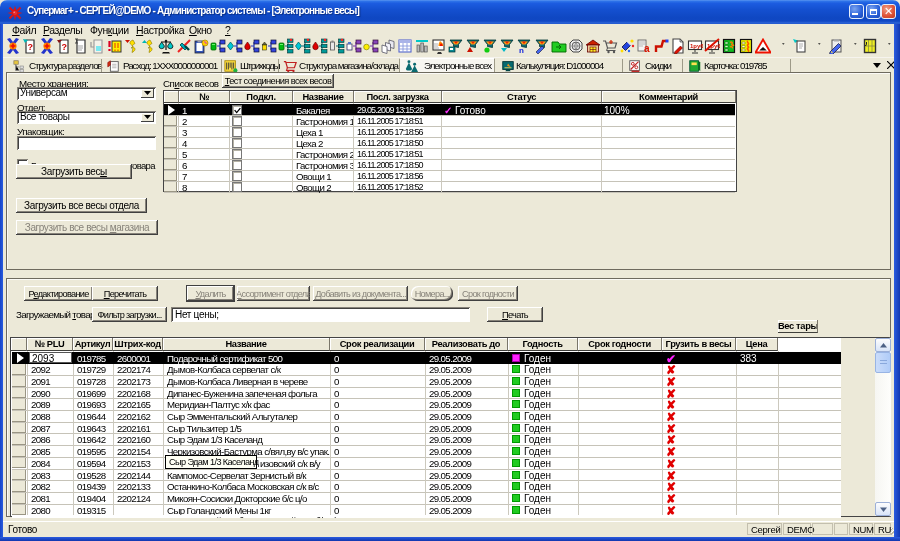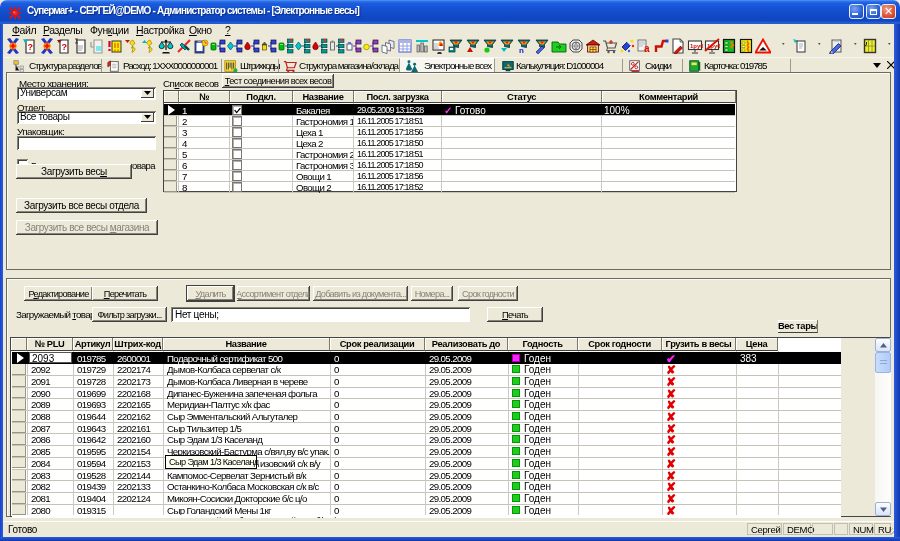--- a/index.html
+++ b/index.html
@@ -568,21 +568,21 @@
   </div>
 <div class="abs btn dis" style="left:187px;top:286px;width:47px;height:15px;box-shadow:inset -1px -1px 0 #404040,inset 1px 1px 0 #fff,inset -2px -2px 0 #87837a,0 0 0 1px #404040;">
     <span><u>У</u>далить</span>
   </div>
 <div class="abs btn dis" style="left:237px;top:286px;width:73px;height:15px;">
     <span><u>А</u>ссортимент отдела</span>
   </div>
 <div class="abs btn dis" style="left:313px;top:286px;width:95px;height:15px;">
     <span>Добавить из документа...</span>
   </div>
-<div class="abs btn dis" style="left:411px;top:286px;width:42px;height:15px;">
+<div class="abs btn dis" style="left:411px;top:286px;width:42px;height:15px;border-radius:7px;">
     <span>Номера...</span>
   </div>
 <div class="abs btn dis" style="left:458px;top:286px;width:60px;height:15px;">
     <span>Срок годности</span>
   </div>
 <div class="abs lbl" style="left:16px;top:309px;letter-spacing:-0.7px">Загружаемый <u>т</u>овар</div>
 <div class="abs btn" style="left:92px;top:307px;width:75px;height:15px">
     <span>Фильтр загрузки...</span>
   </div>
 <div class="abs sunk" style="left:171px;top:307px;width:299px;height:15px">

